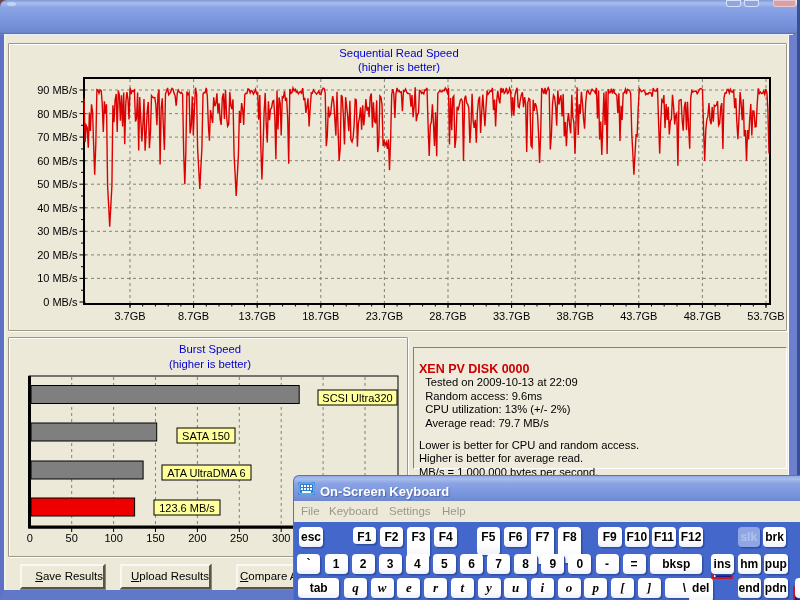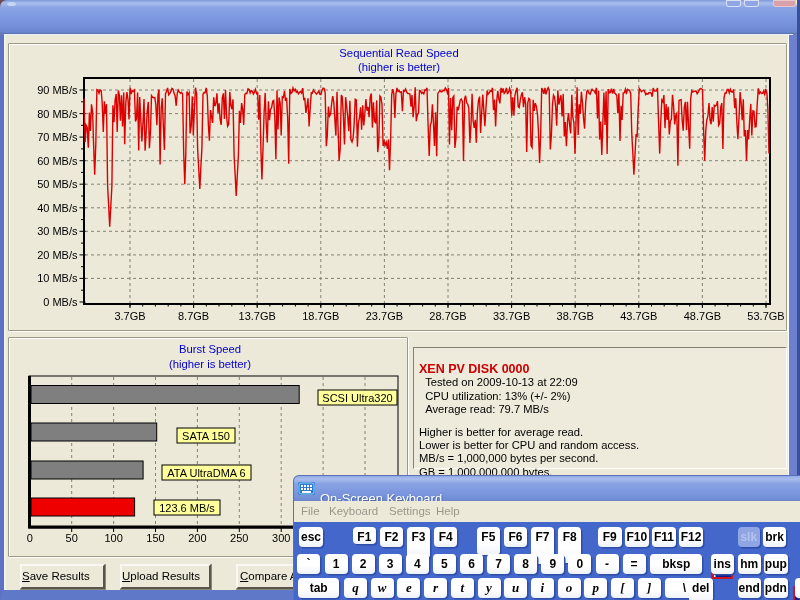--- a/index.html
+++ b/index.html
@@ -17,29 +17,29 @@
 .groupbox { position:absolute; border:1px solid #9c9a84; border-radius:1px;
   box-shadow:inset 1px 1px 0 #fff, 1px 1px 0 #fff; }
 #infopanel { position:absolute; left:413px; top:330px; width:374px; height:122px;
   border-top:1px solid #828272; border-left:1px solid #828272;
   border-bottom:1px solid #fff; border-right:1px solid #fff;
   background:#eeebdc; font-size:11.2px; color:#000; line-height:13.4px; padding:15px 0 0 5px;margin-top:17px; }
 #infopanel .red { color:#cc0000; font-weight:bold; font-size:12.5px; }
 .btn { position:absolute; height:25px; background:#ece9d8; font-size:11.5px; color:#000;
   border-top:2px solid #f8f7f2; border-left:2px solid #f8f7f2;
   border-right:2px solid #57554a; border-bottom:2px solid #57554a;
-  box-shadow:1px 1px 0 #8a887a, 1px 0 0 #8a887a, 0 1px 0 #8a887a; text-align:left; line-height:20px; }
+  box-shadow:1px 1px 0 #8a887a, 1px 0 0 #8a887a, 0 1px 0 #8a887a; text-align:right; line-height:20px; }
 u { text-decoration:underline; }
 #osk { position:absolute; left:294px; top:476px; width:512px; height:130px;
   border-radius:5px 0 0 0; background:#4467cc;
   box-shadow:0 0 0 1px #5a70b8; }
 #osktbar { position:absolute; left:0; top:0; width:512px; height:25px;
   background:linear-gradient(180deg,#92abe6 0%,#a9bdec 12%,#8aa3e4 30%,#7e99e0 60%,#7490d8 85%,#6d88cf 100%);
   border-radius:5px 0 0 0; }
-#osktbar .cap { position:absolute; left:26px; top:15px; color:#fff; font-weight:normal; font-size:13px;
+#osktbar .cap { position:absolute; left:26px; top:8px; color:#fff; font-weight:bold; font-size:13px;
   text-shadow:1px 1px 1px rgba(40,60,120,.5); }
 #oskmenu { position:absolute; left:0; top:25px; width:512px; height:21px; background:#ece9d8;
   color:#9a988b; font-size:11.5px; line-height:21px; }
 #oskmenu span { position:absolute; top:0; }
 .k { position:absolute; background:linear-gradient(180deg,#fff 60%,#eef1f8 100%); border-radius:4px; color:#000; font-weight:bold;
   font-size:12px; text-align:center; line-height:20px; box-shadow:1.5px 1.5px 0 #2e4fa8; }
 .k.it { font-style:italic; font-family:"Liberation Serif", serif; font-size:13px; }
 .k.psc { background:#181888; color:#fff; border:2px solid #c41828; border-radius:1px; line-height:18px; box-shadow:none;margin-top:32px; }
 .k.slk { background:#8fa5e4; color:#b4c2ee; box-shadow:1.5px 1.5px 0 #2e4fa8; }
 </style></head>
@@ -223,25 +223,26 @@
 <text x="63.7" y="206" fill="#000" font-size="11" text-anchor="middle">50</text>
 <text x="105.6" y="206" fill="#000" font-size="11" text-anchor="middle">100</text>
 <text x="147.5" y="206" fill="#000" font-size="11" text-anchor="middle">150</text>
 <text x="189.4" y="206" fill="#000" font-size="11" text-anchor="middle">200</text>
 <text x="231.3" y="206" fill="#000" font-size="11" text-anchor="middle">250</text>
 <text x="273.2" y="206" fill="#000" font-size="11" text-anchor="middle">300</text>
 </svg>
 <div id="infopanel">
   <div class="red">XEN PV DISK 0000</div>
   <div>&nbsp;&nbsp;Tested on 2009-10-13 at 22:09</div>
+  <div>&nbsp;&nbsp;Random access: 9.6ms</div>
   <div>&nbsp;&nbsp;CPU utilization: 13% (+/- 2%)</div>
   <div>&nbsp;&nbsp;Average read: 79.7 MB/s</div>
   <div style="height:9px"></div>
+  <div>Lower is better for CPU and random access.</div>
   <div>Higher is better for average read.</div>
-  <div>Lower is better for CPU and random access.</div>
   <div>MB/s = 1,000,000 bytes per second.</div>
   <div>GB = 1,000,000,000 bytes.</div>
 </div>
 <div class="btn" style="left:20px;top:564px;width:85px"><u>S</u>ave Results</div>
 <div class="btn" style="left:120px;top:564px;width:91px"><u>U</u>pload Results</div>
 <div class="btn" style="left:236px;top:564px;width:110px;text-align:left;padding-left:2px;font-size:11.5px"><u>C</u>ompare Anan</div>
 <div id="osk">
   <div id="osktbar">
     <svg width="17" height="13" style="position:absolute;left:4px;top:6px">
       <rect x="0" y="0" width="17" height="13" rx="2" fill="#2f7bd1"></rect>
@@ -257,21 +258,21 @@
           <rect x="12" y="6" width="2" height="2"></rect>
         <rect x="4" y="9" width="9" height="2"></rect>
       </g>
     </svg>
     <div class="cap">On-Screen Keyboard</div>
   </div>
   <div id="oskmenu">
     <span style="left:7px">File</span>
     <span style="left:35px">Keyboard</span>
     <span style="left:95px">Settings</span>
-    <span style="left:142px">Help</span>
+    <span style="left:148px">Help</span>
   </div>
   <div class="k" style="left:5px;top:51px;width:24px;height:20px">esc</div>
 <div class="k" style="left:58.6px;top:51px;width:23.5px;height:17px">F1</div>
 <div class="k" style="left:85.7px;top:51px;width:23.5px;height:20px">F2</div>
 <div class="k" style="left:112.80000000000001px;top:51px;width:23.5px;height:32px">F3</div>
 <div class="k" style="left:139.9px;top:51px;width:23.5px;height:20px">F4</div>
 <div class="k" style="left:182.6px;top:51px;width:23.5px;height:28px">F5</div>
 <div class="k" style="left:209.7px;top:51px;width:23.5px;height:20px">F6</div>
 <div class="k" style="left:236.8px;top:51px;width:23.5px;height:37px">F7</div>
 <div class="k" style="left:263.9px;top:51px;width:23.5px;height:36px">F8</div>

